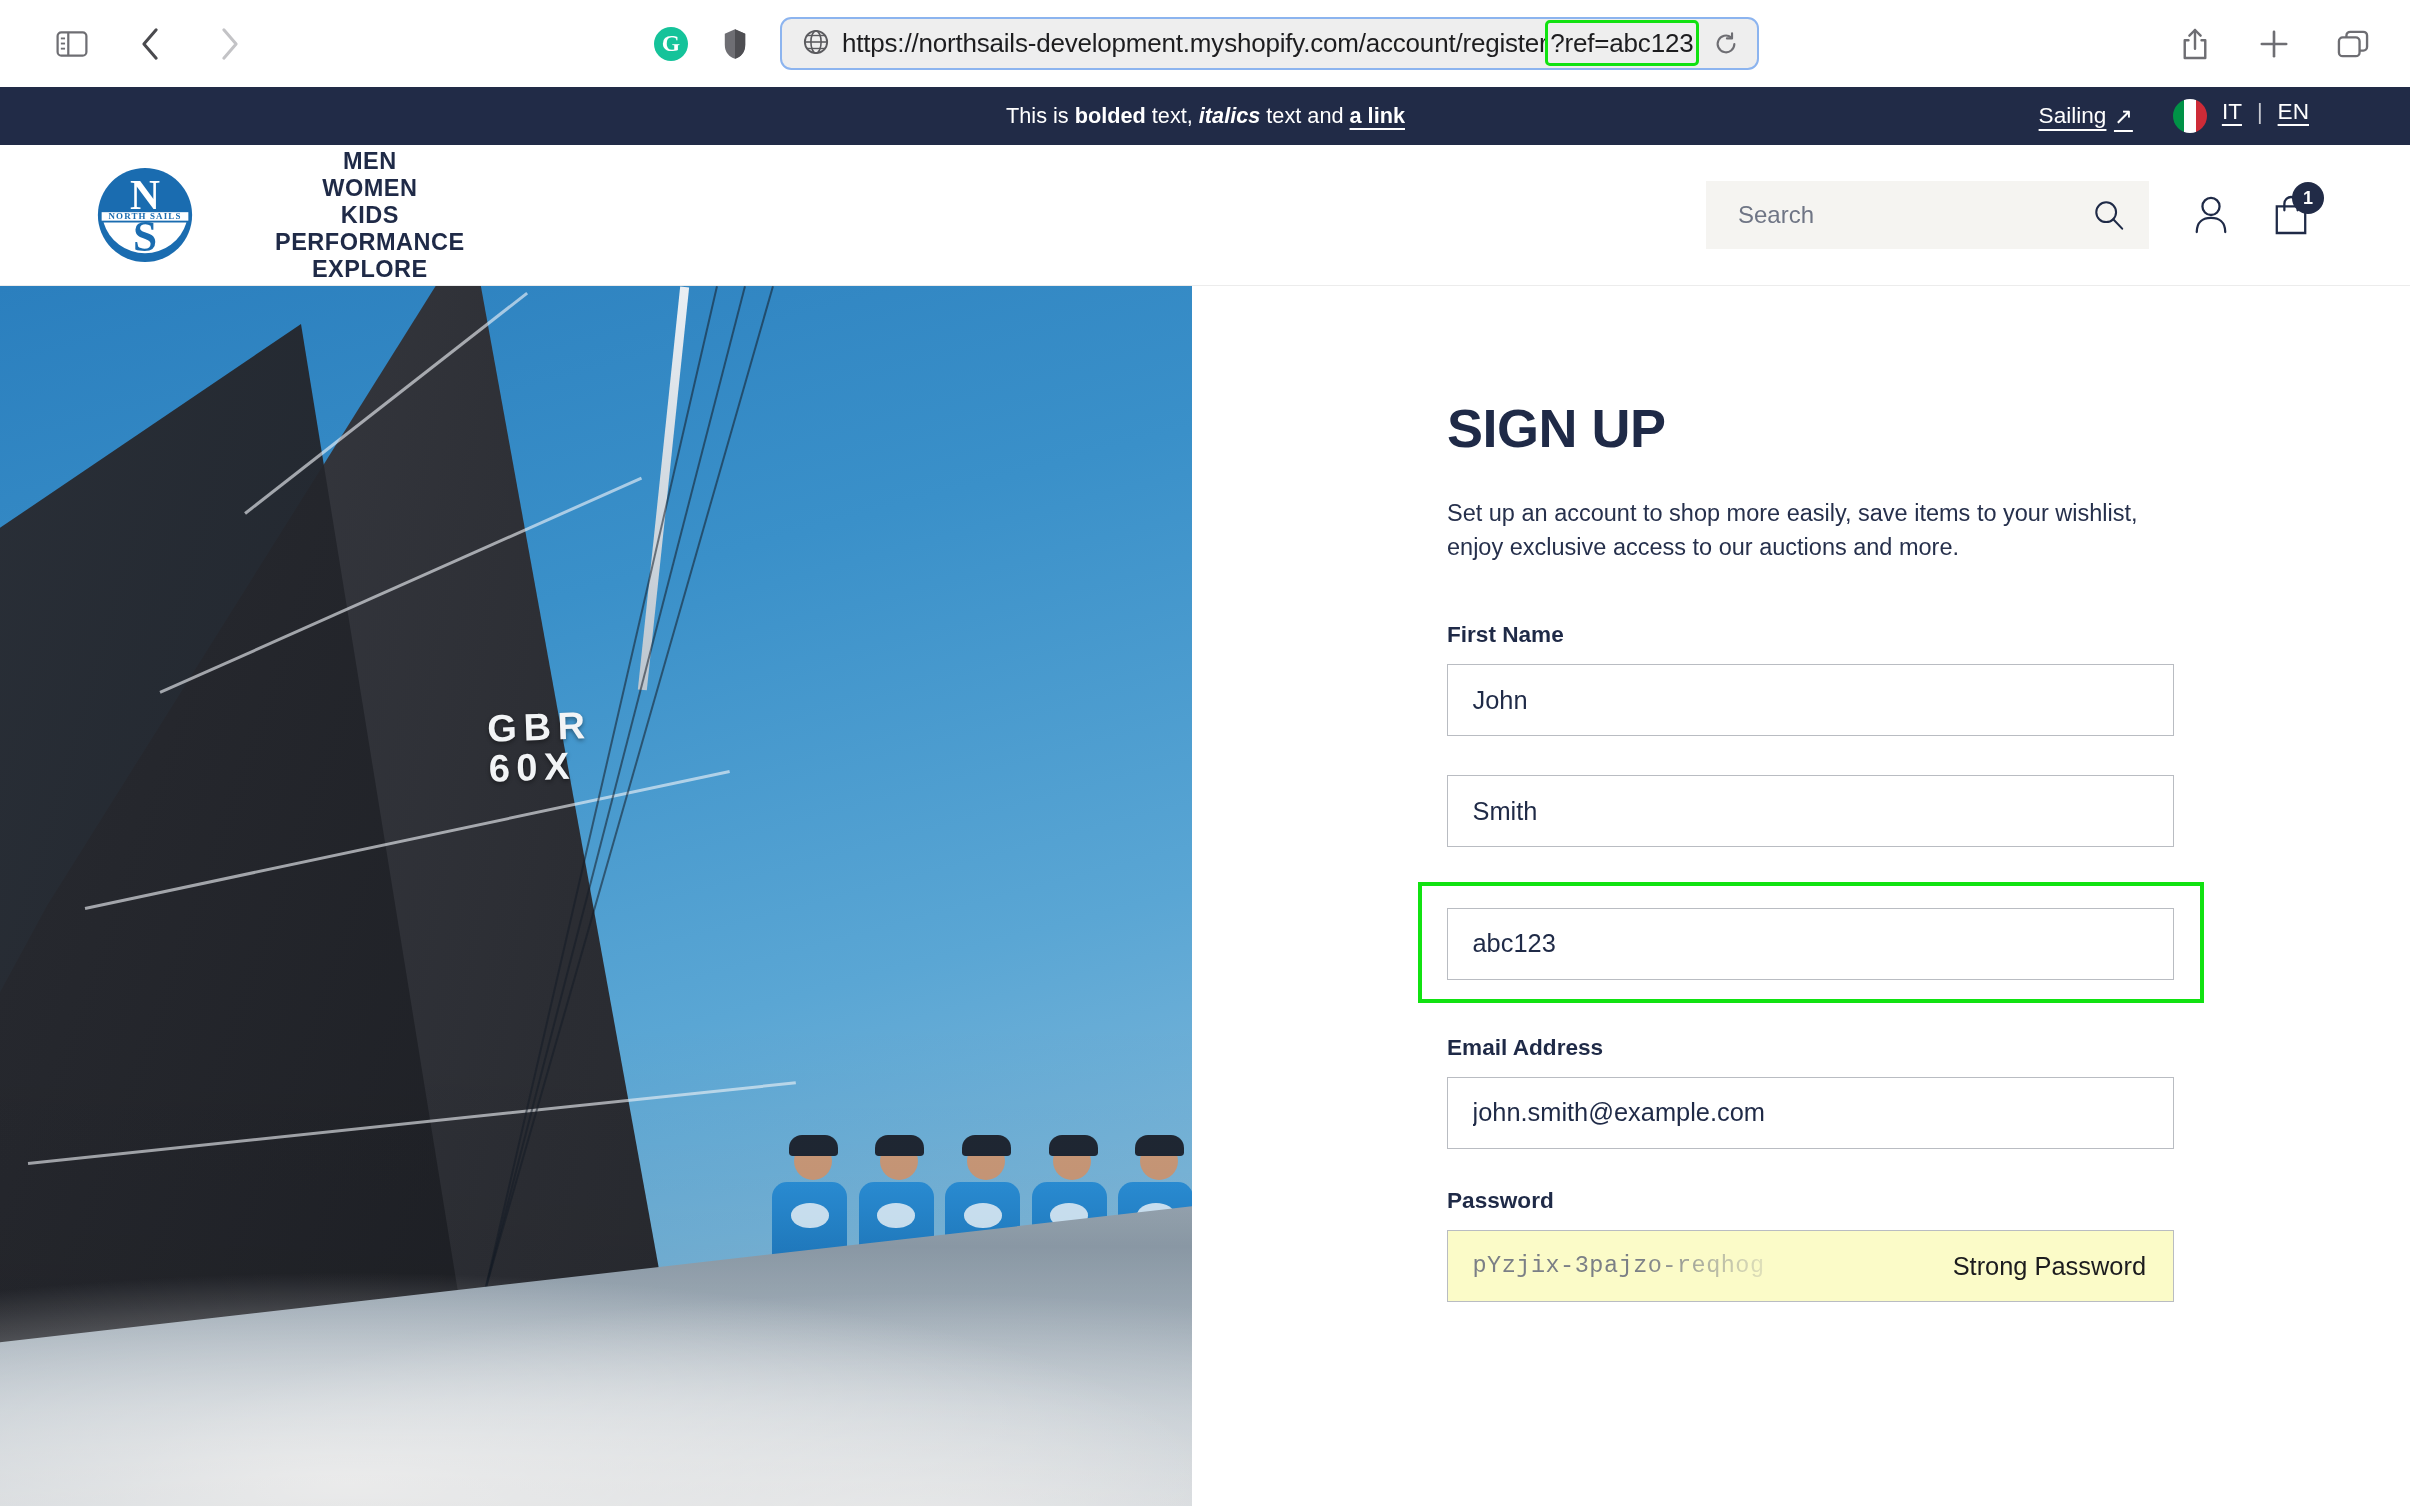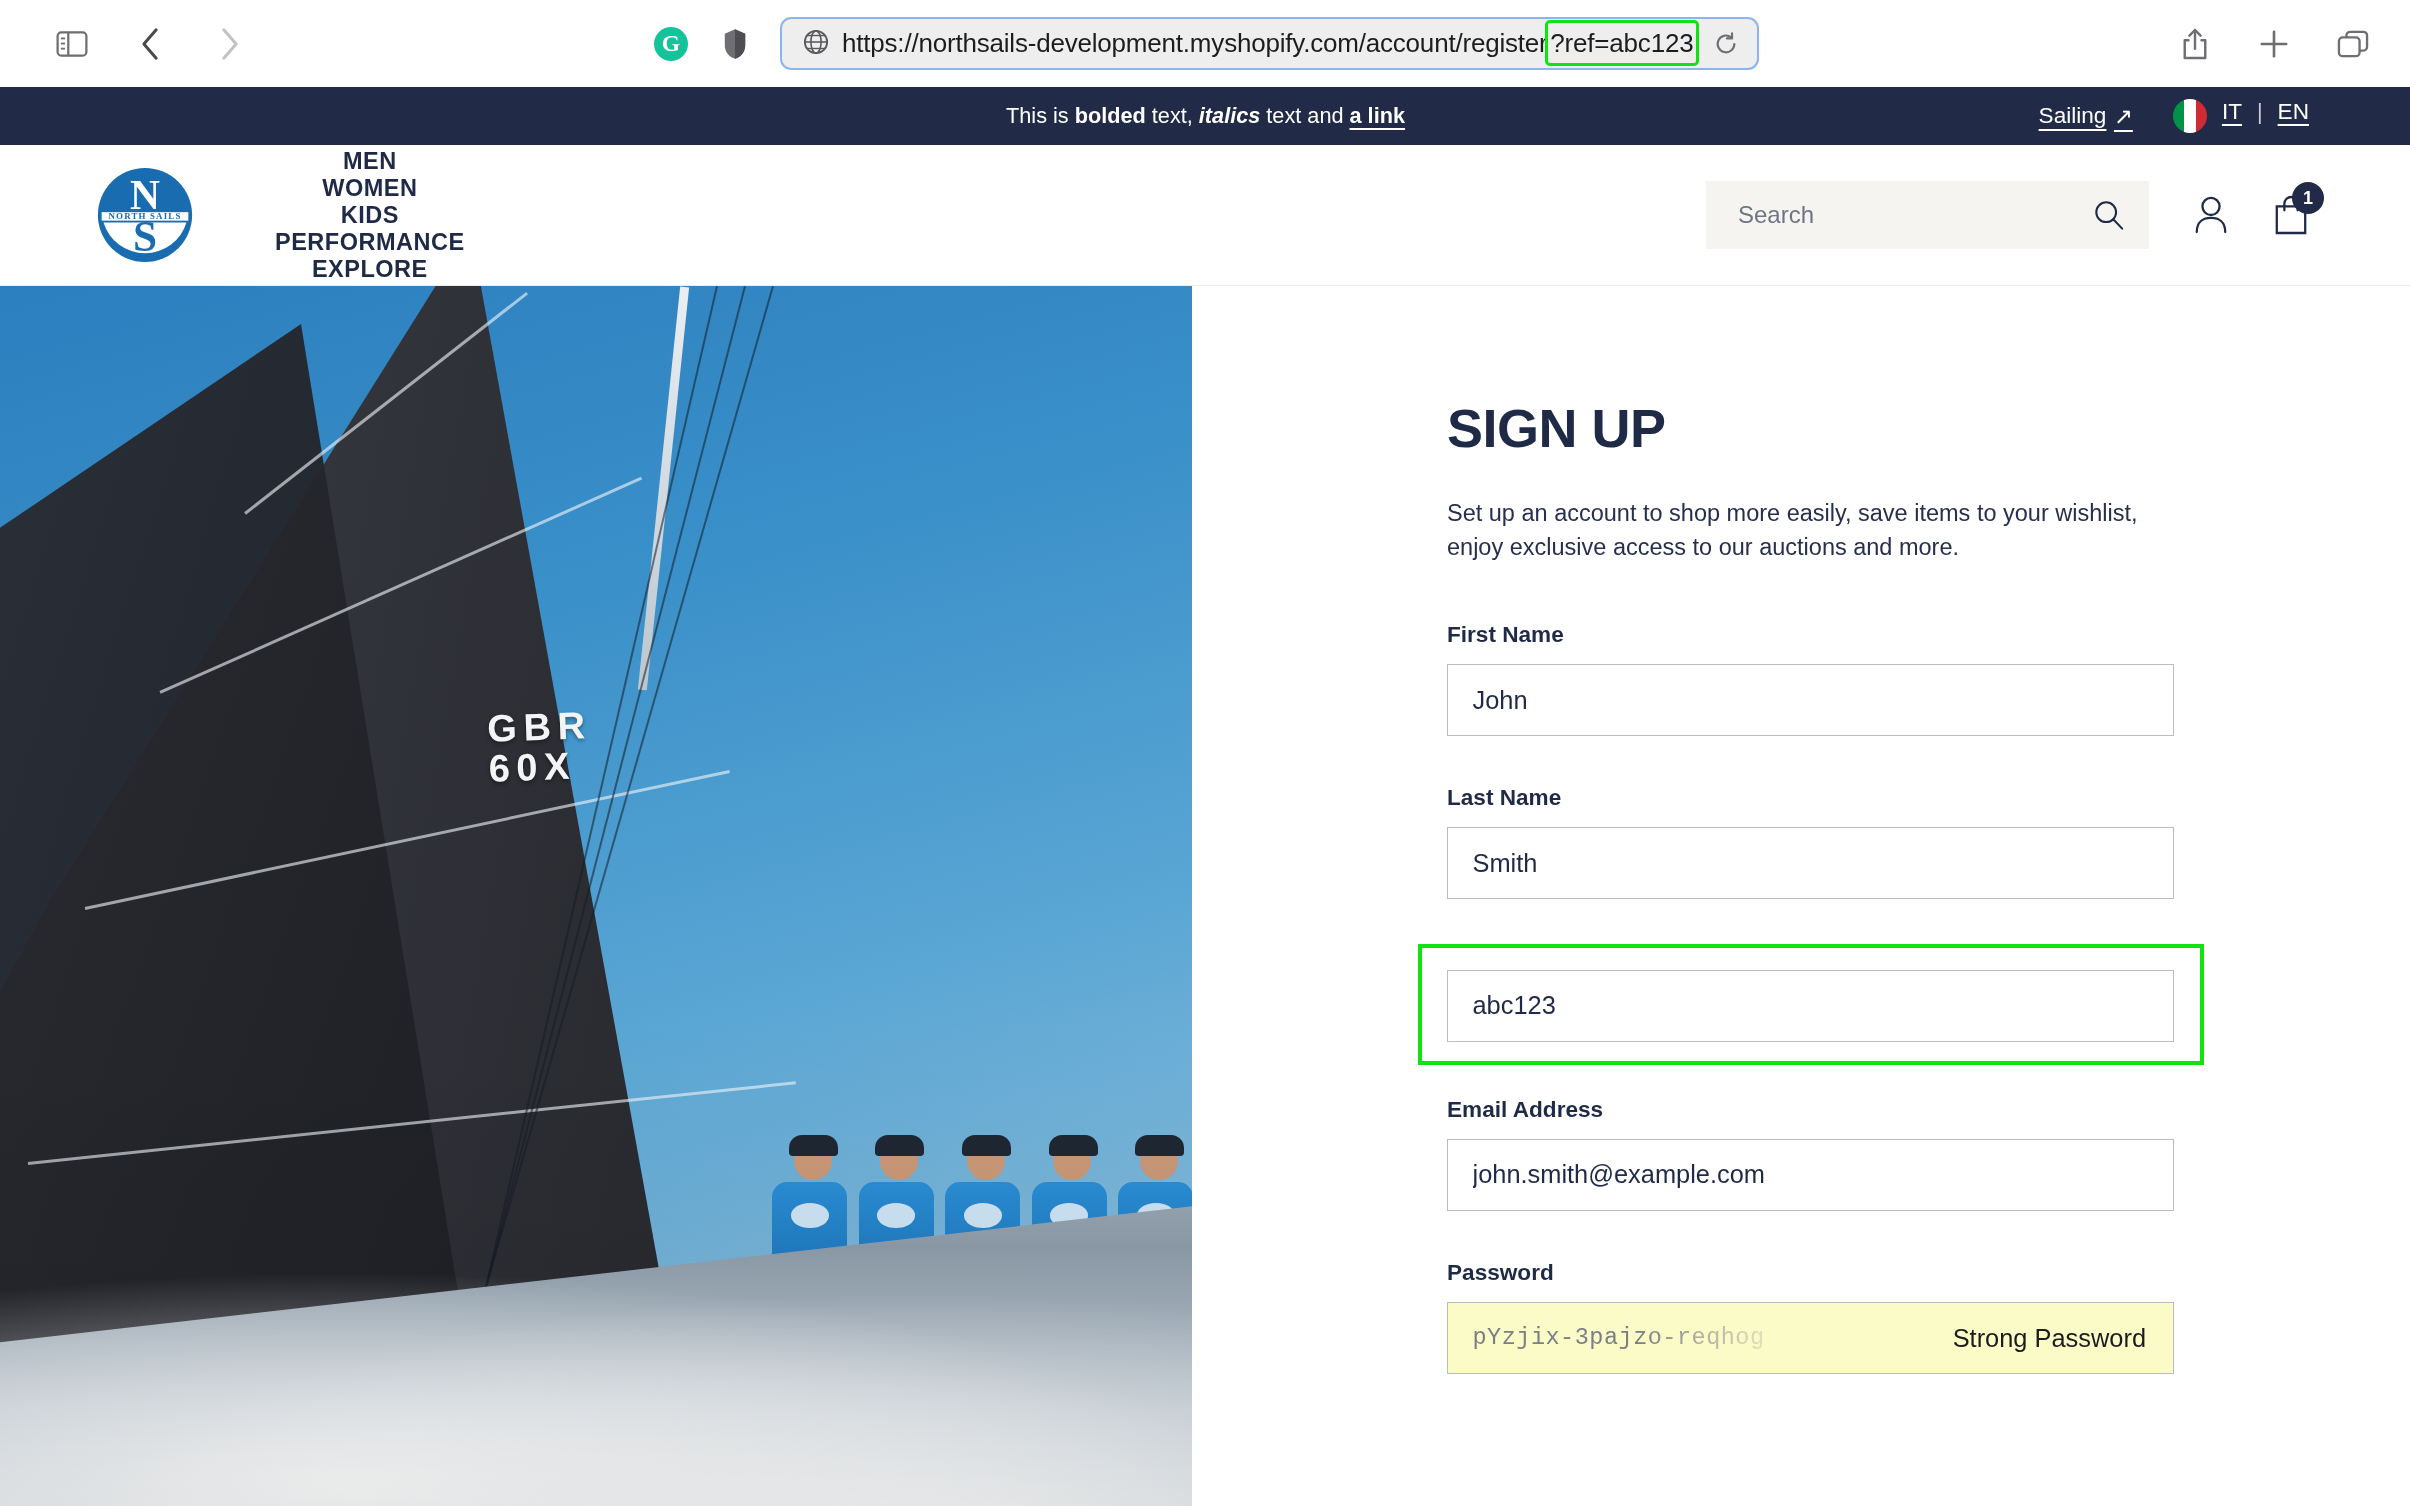--- a/index.html
+++ b/index.html
@@ -232,21 +232,21 @@
   .signup-title {
     font-size: 54px; font-weight: 700; color: #1f2a47;
     letter-spacing: -0.5px; line-height: 1;
   }
   .signup-sub {
     margin-top: 41px;
     font-size: 23.5px; line-height: 1.45; color: #26304c;
     max-width: 716px;
   }
   .form { margin-top: 58px; width: 727px; }
-  .field { margin-bottom: 49px; position: relative; }
+  .field { margin-bottom: 39px; position: relative; }
   .field-label {
     font-size: 22.6px; font-weight: 700; color: #1f2a47;
     display: block; margin-bottom: 16px;
   }
   .field-input {
     width: 100%; height: 72px;
     border: 1.9px solid #b9bcc2;
     background: #ffffff;
     padding: 0 24.5px;
     font-size: 25.4px; color: #1f2a47;
@@ -505,21 +505,20 @@
     <p class="signup-sub">Set up an account to shop more easily, save items to your wishlist, enjoy exclusive access to our auctions and more.</p>
 
     <form class="form">
 
       <div class="field">
         <label class="field-label">First Name</label>
         <input class="field-input" type="text" placeholder="First Name" value="John" style="">
       </div>
 
       <div class="field">
-        <label class="field-label">Last Name</label>
         <input class="field-input" type="text" placeholder="Last Name" value="Smith" style="">
       </div>
 
       <div class="field highlighted">
         <input class="field-input" type="text" placeholder="Referral code" value="abc123" style="">
       </div>
 
       <div class="field">
         <label class="field-label">Email Address</label>
         <input class="field-input" type="text" placeholder="Email Address" value="john.smith@example.com" style="">

